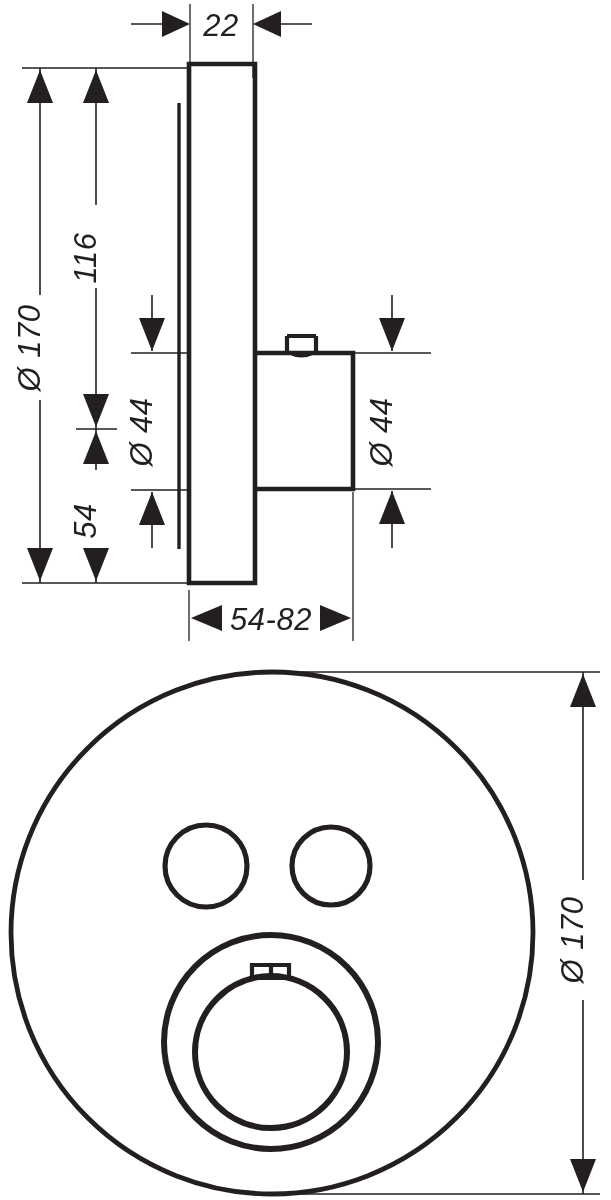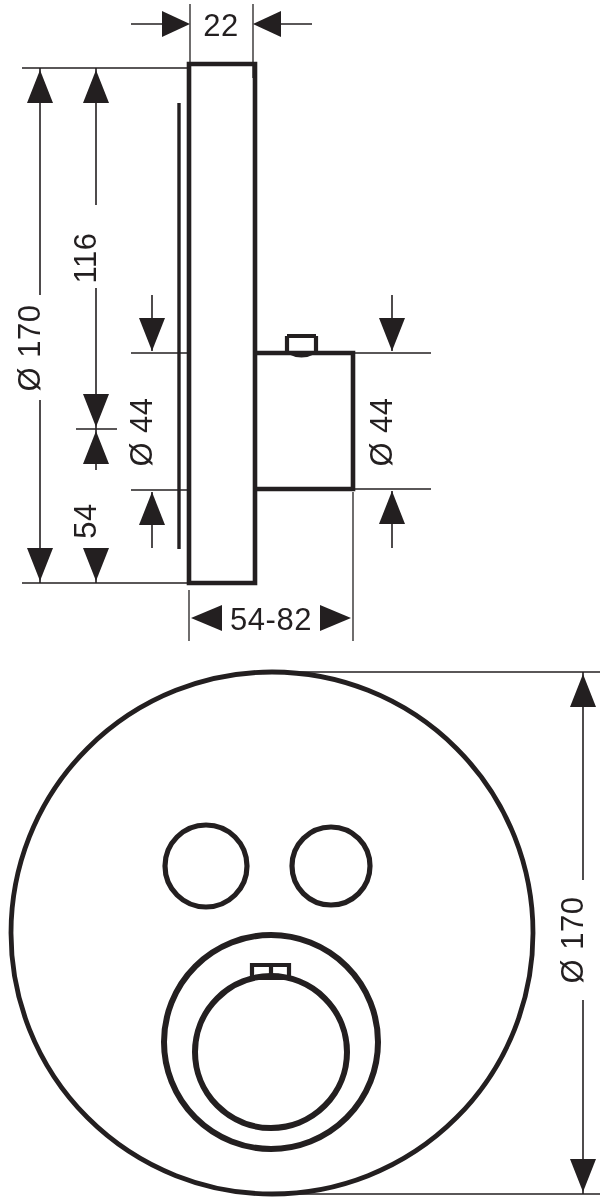--- a/index.html
+++ b/index.html
@@ -10,20 +10,21 @@
   body {
     width: 611px;
     height: 1200px;
     font-family: "Liberation Sans", sans-serif;
     overflow: hidden;
   }
   #drawing-root {
     position: relative;
     width: 511px;
     height: 1200px;
+    font-style: italic;
   }
   svg#technical-drawing {
     display: block;
     width: 611px;
     height: 1200px;
   }
   .dim-text {
     font-family: "Liberation Sans", sans-serif;
     font-size: 31px;
     fill: #231f20;

